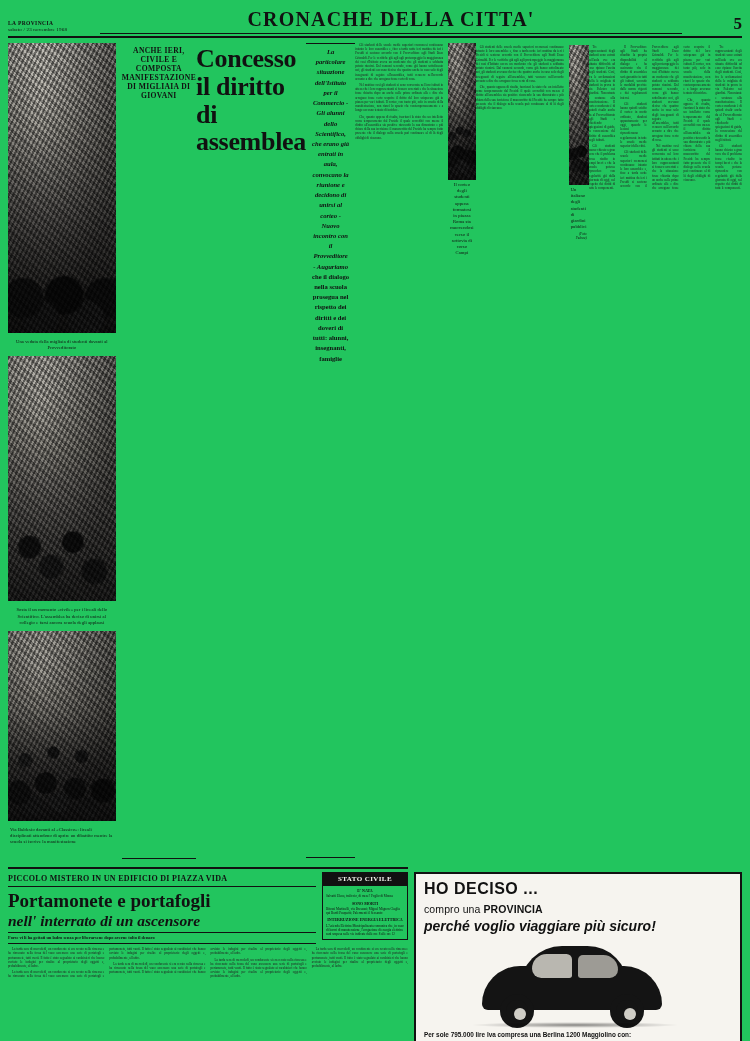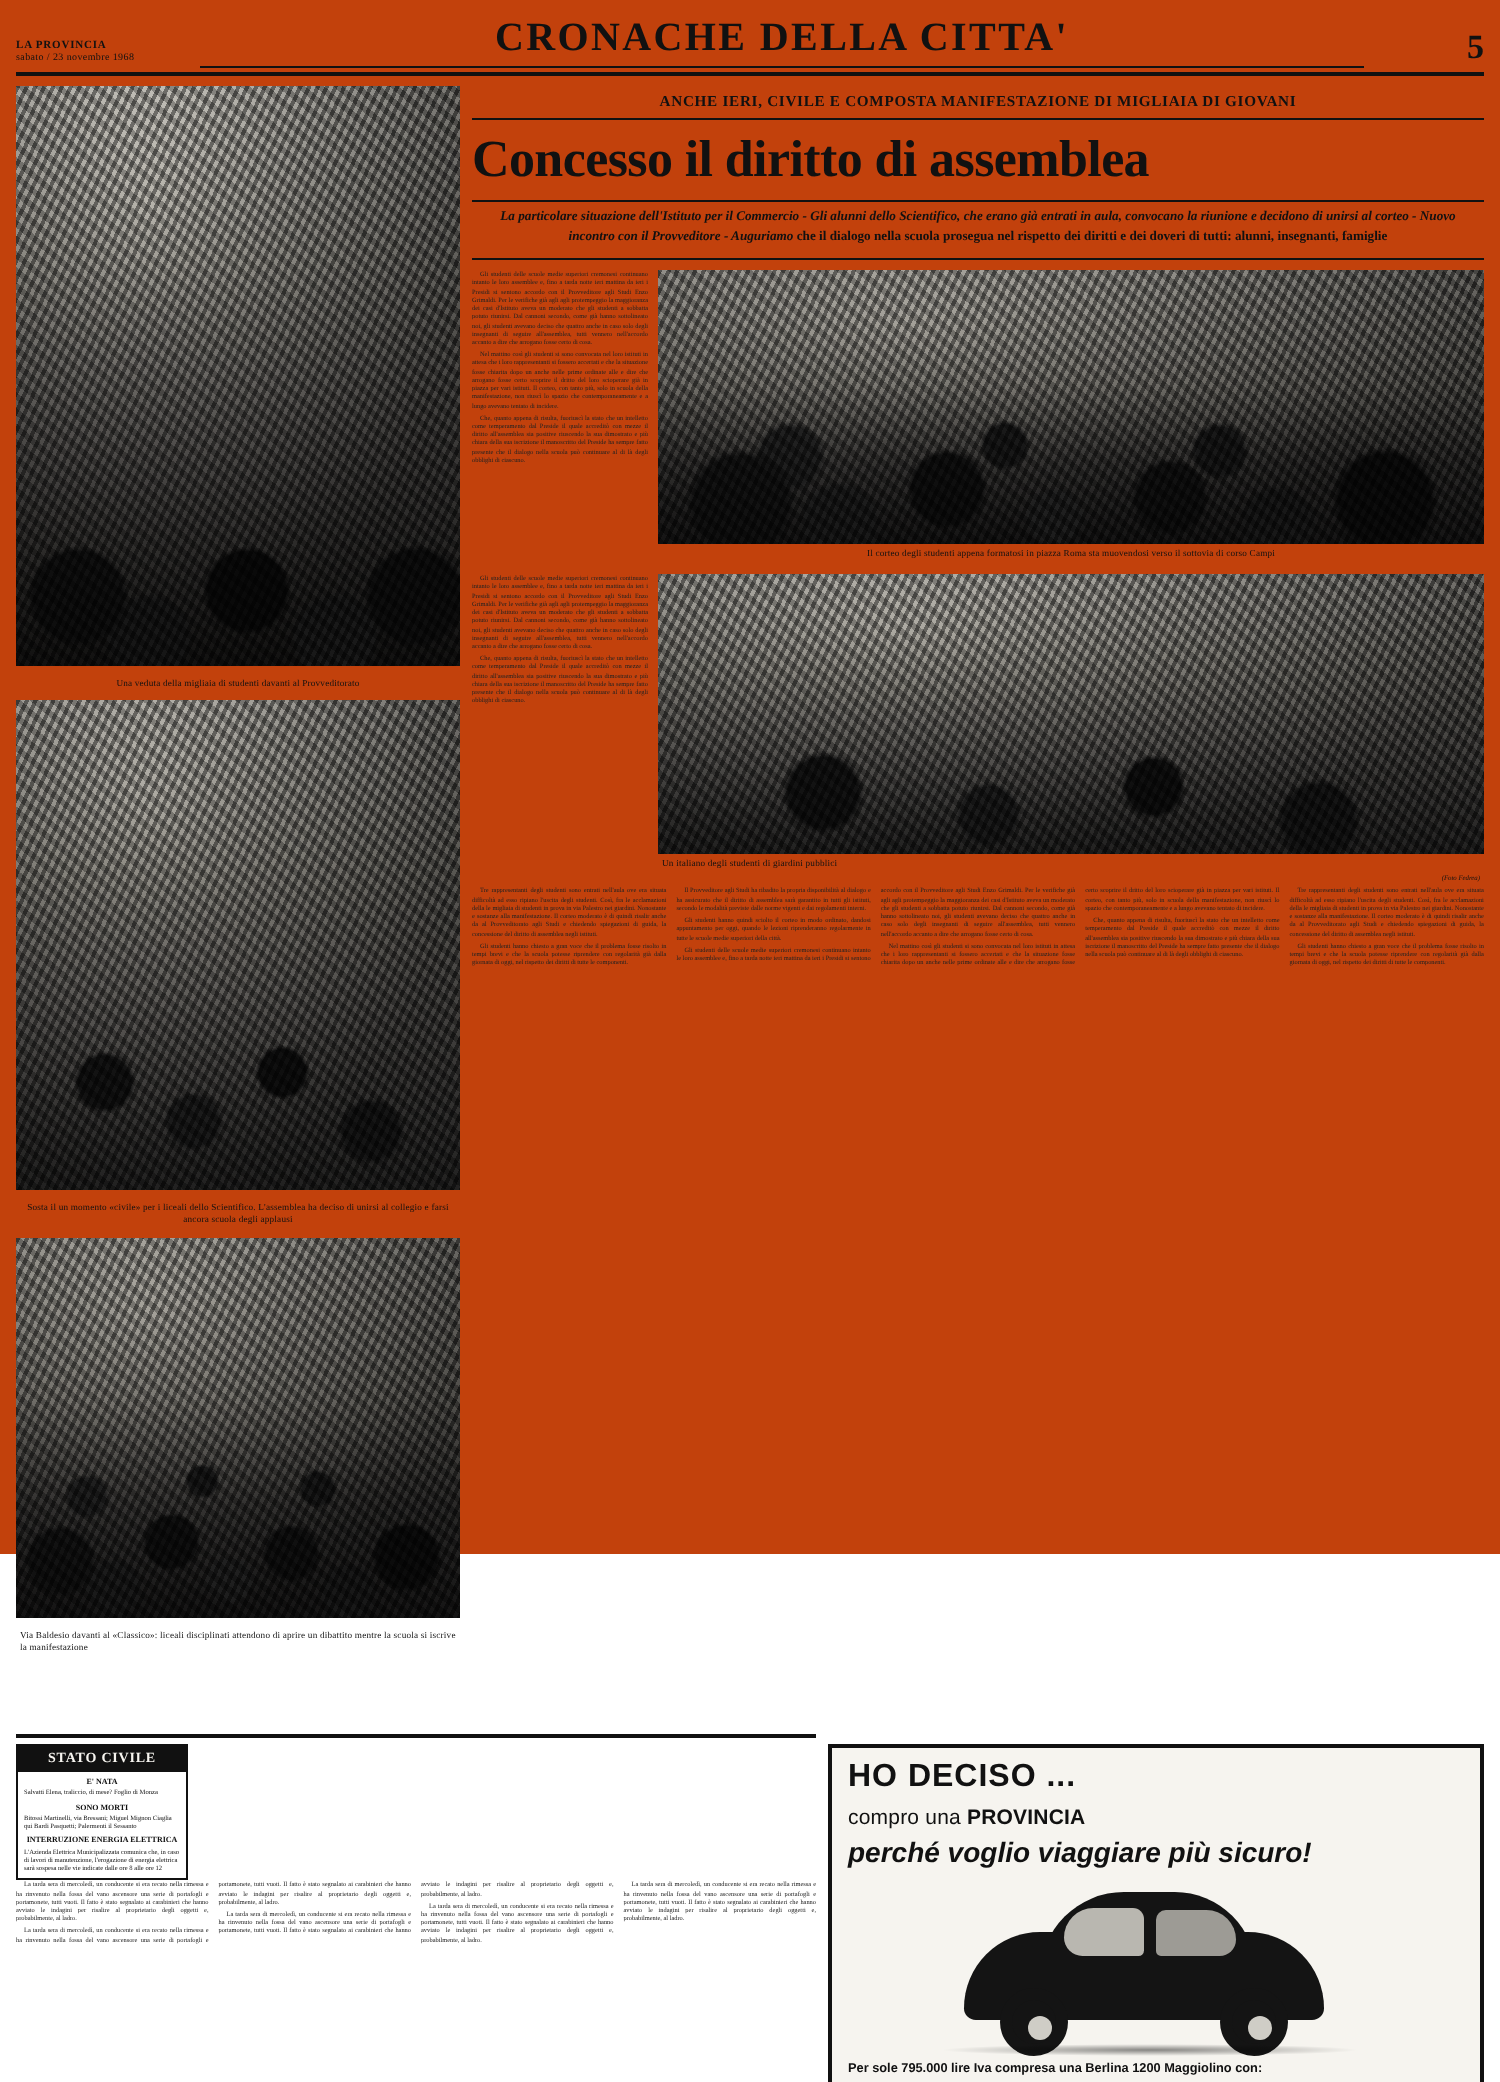--- a/index.html
+++ b/index.html
@@ -5,22 +5,22 @@
   html,body{margin:0;padding:0;background:#fff;}
   body{
     width:750px;height:1041px;
     font-family:"Liberation Serif", serif;
     color:#111;
     overflow:hidden;
     position:relative;
   }
   .page{
     position:relative;
-    width:750px;height:777px;
-    background:#c2410c;
+    width:750px;height:1041px;
+    background:#22c55e;
     box-sizing:border-box;
     padding:6px 8px;
   }
   
   .masthead{
     position:relative;
     height:30px;
     border-bottom:2px solid #111;
     display:flex;align-items:flex-end;
   }
@@ -51,21 +51,21 @@
     padding-bottom:2px;
   }
   
   .body-grid{
     display:flex;
     gap:6px;
     margin-top:5px;
     height:820px;
   }
   .col-left{width:222px;display:flex;flex-direction:column;gap:4px;}
-  .col-right{flex:1;display:flex;flex-direction:column;}
+  .col-right{flex:1;display:flex;}
   
   .photo{
     position:relative;
     background:#8a8a86;
     overflow:hidden;
   }
   .photo .grain{
     position:absolute;inset:0;
     background:
       repeating-linear-gradient(115deg, rgba(0,0,0,.42) 0px, rgba(0,0,0,.42) 2px, rgba(255,255,255,.10) 2px, rgba(255,255,255,.10) 4px),
@@ -370,20 +370,26 @@
         <p>Gli studenti hanno chiesto a gran voce che il problema fosse risolto in tempi brevi e che la scuola potesse riprendere con regolarità già dalla giornata di oggi, nel rispetto dei diritti di tutte le componenti.</p>
       </div>
 
     </div>
   </div>
 
   <div class="bottom-grid">
 
     <div style="width:400px;">
       <div style="display:flex;gap:6px;align-items:flex-start;border-top:2px solid #111;padding-top:3px;">
+        <div style="flex:1;">
+          <div class="feature-kicker">PICCOLO MISTERO IN UN EDIFICIO DI PIAZZA VIDA</div>
+          <div class="feature-h1">Portamonete e portafogli</div>
+          <div class="feature-h2">nell' interrato di un ascensore</div>
+          <div class="feature-sub">Forse vi li ha gettati un ladro senza per liberarsene dopo averne tolto il denaro</div>
+        </div>
         <div class="stato">
           <div class="tt">STATO CIVILE</div>
           <div class="body">
             <div class="sect">E' NATA</div>
             <div>Salvatti Elena, traliccio, di mese? Foglio di Monza</div>
             <div class="sect">SONO MORTI</div>
             <div>Bitossi Martinelli, via Bressani; Miguel Mignon Ciaglia qui Bardi Pasquetti; Palermenti il Sessanto</div>
             <div class="sect">INTERRUZIONE ENERGIA ELETTRICA</div>
             <div>L'Azienda Elettrica Municipalizzata comunica che, in caso di lavori di manutenzione, l'erogazione di energia elettrica sarà sospesa nelle vie indicate dalle ore 8 alle ore 12</div>
           </div>

